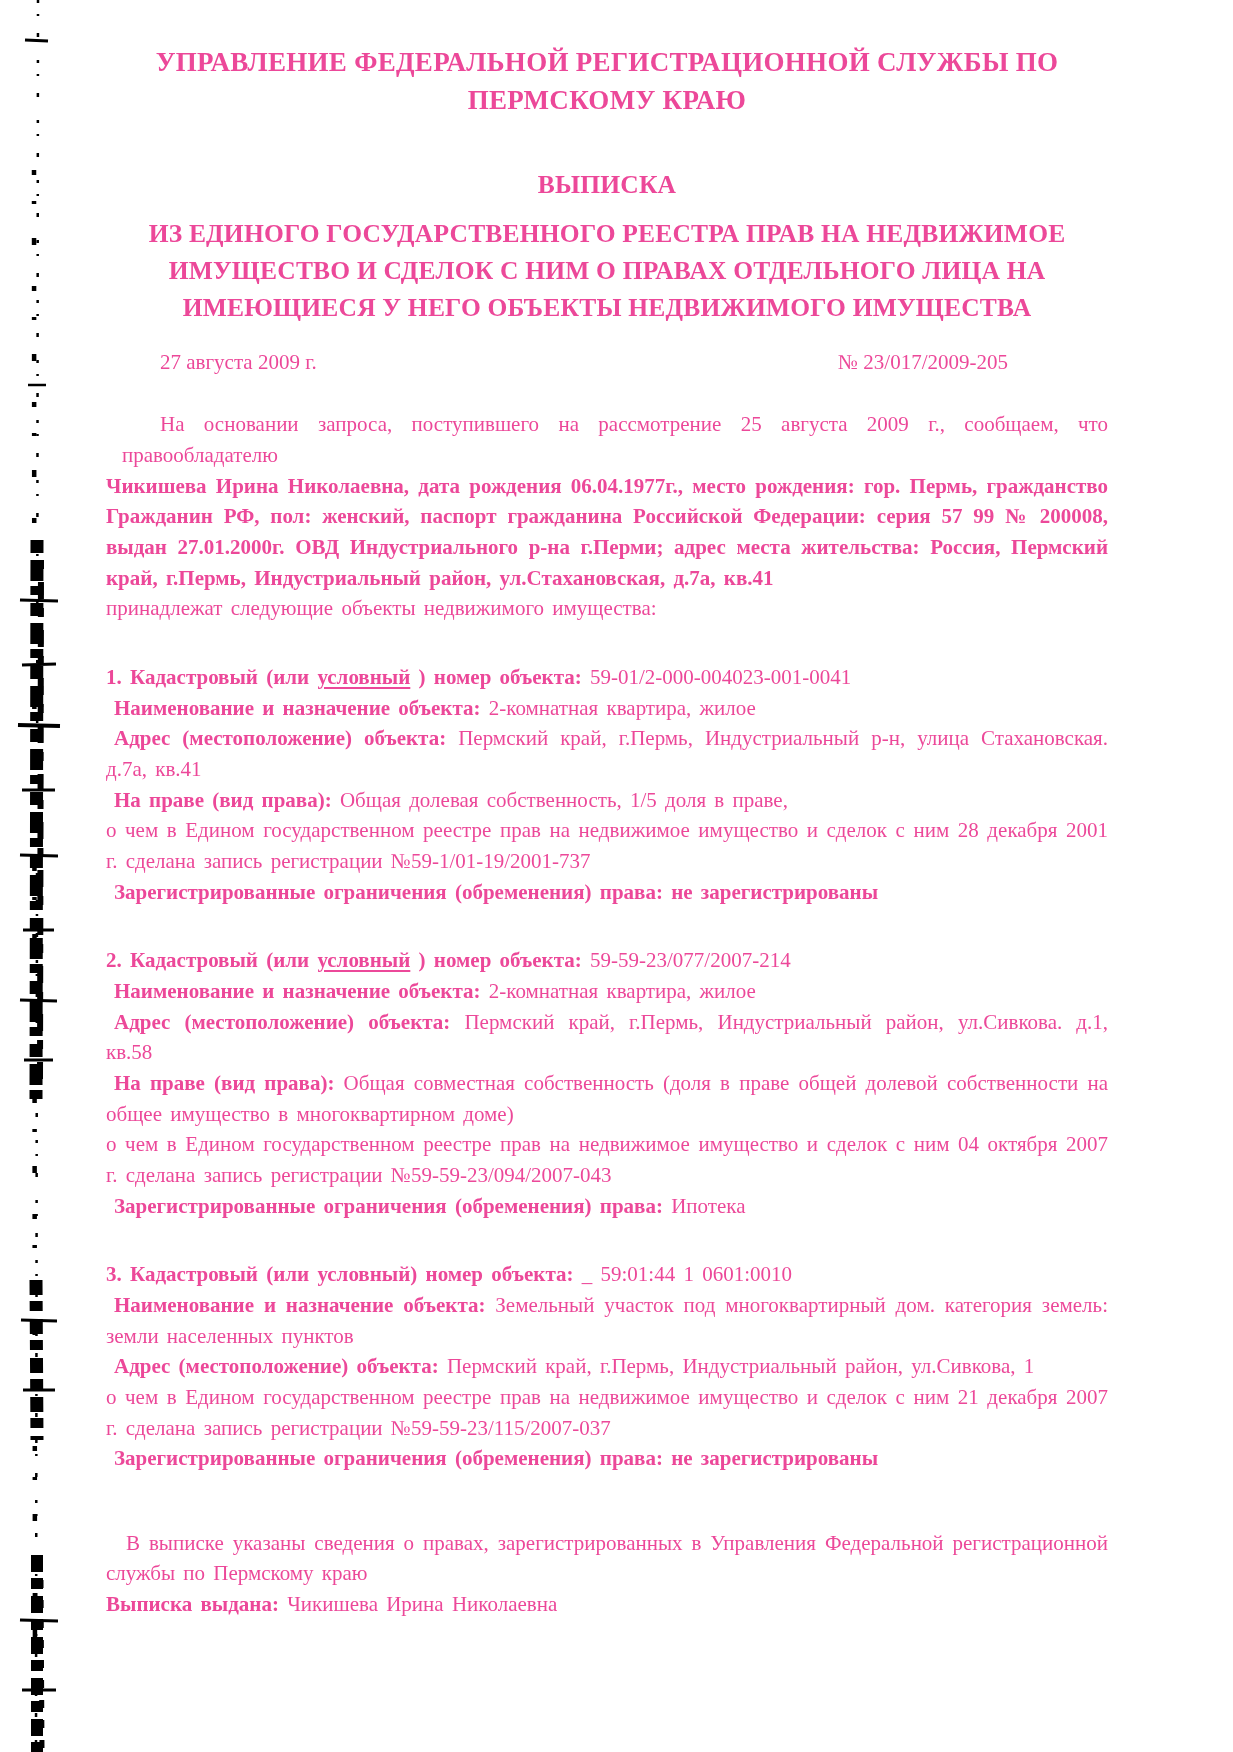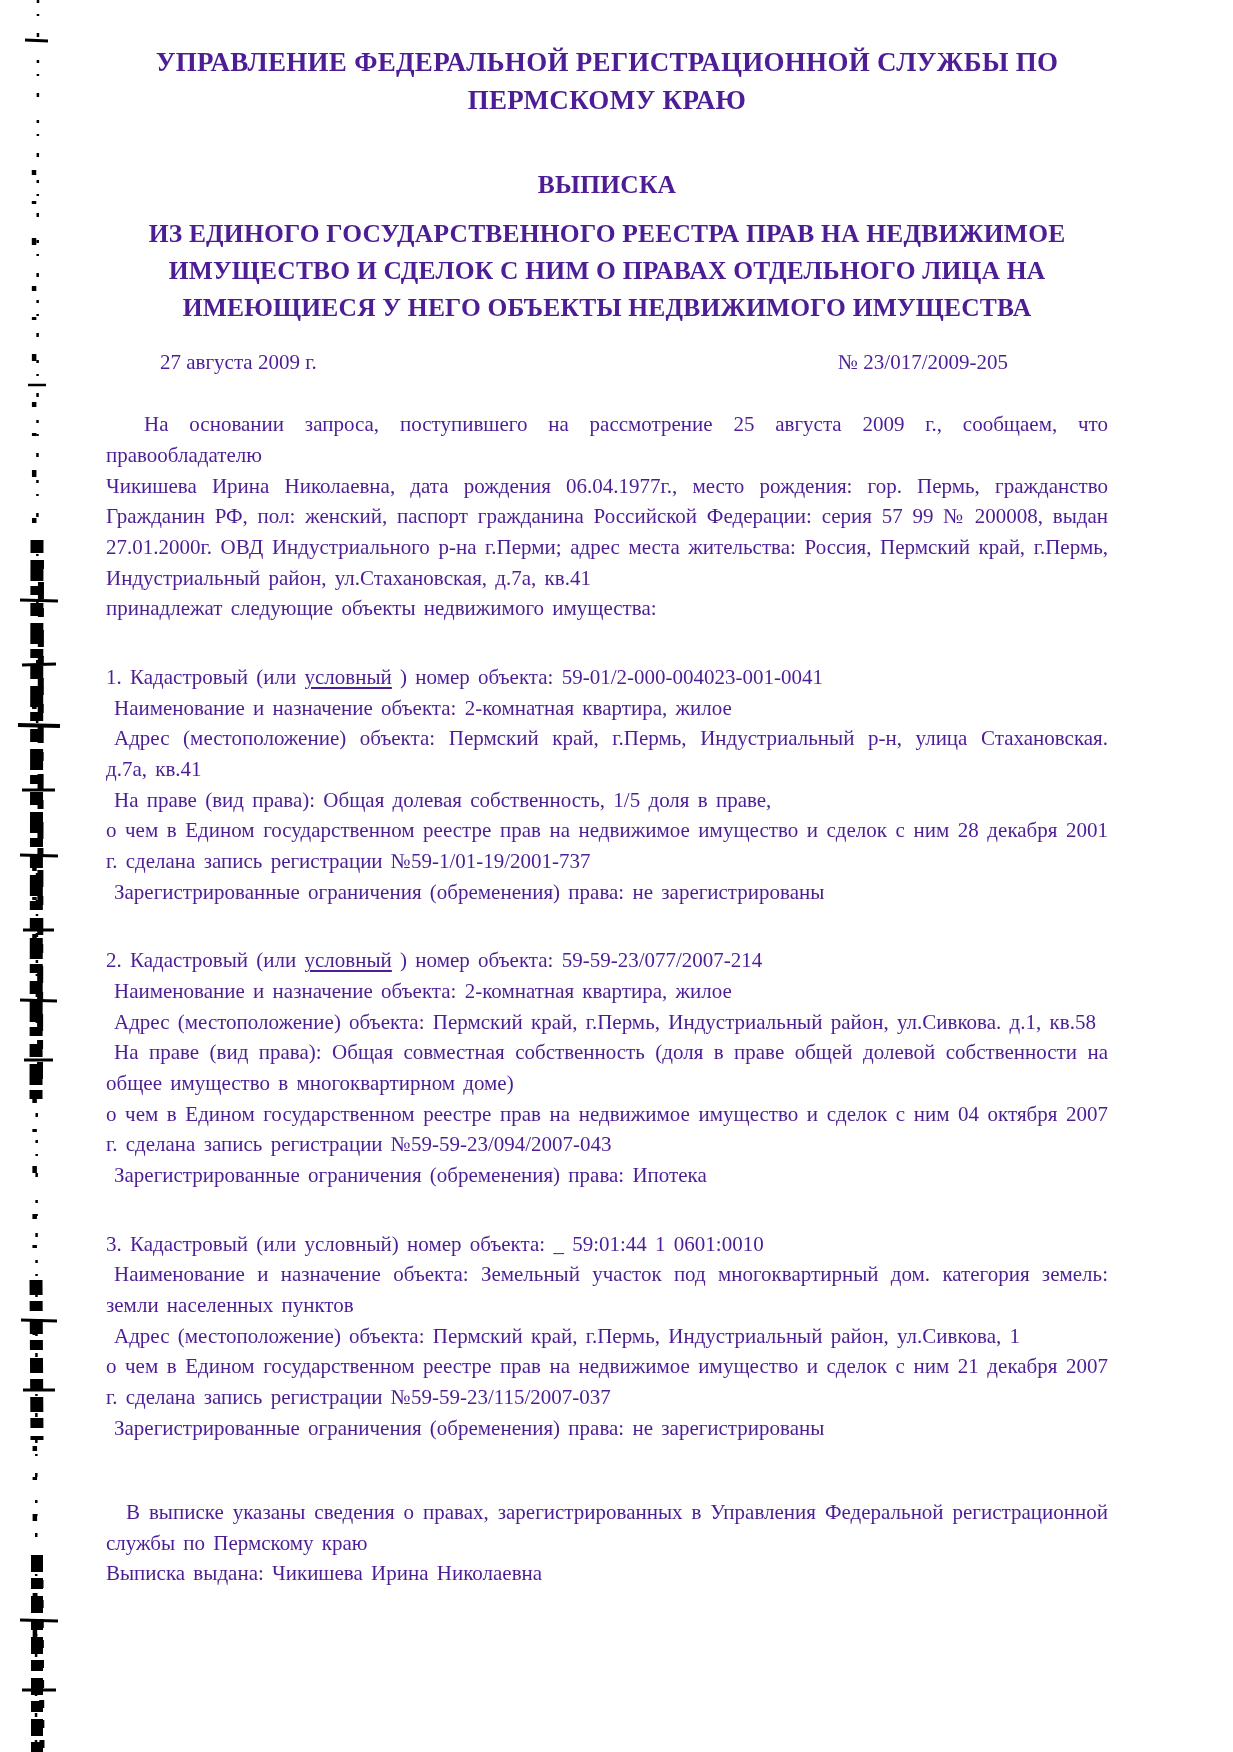--- a/index.html
+++ b/index.html
@@ -3,21 +3,21 @@
 <meta charset="utf-8">
 <style>
   html, body { margin: 0; padding: 0; background: #e8e8e8; }
   .page {
     position: relative;
     width: 1233px;
     height: 1752px;
     background: #ffffff;
     overflow: hidden;
     font-family: "Liberation Serif", "DejaVu Serif", serif;
-    color: #4c1d95;
+    color: #ec4899;
     margin: 0 auto;
   }
   .noise { position: absolute; left: 0; top: 0; z-index: 1; }
   .content { position: absolute; left: 106px; width: 1002px; top: 44px; z-index: 2; }
 
   .org {
     text-align: center;
     font-weight: 700;
     font-size: 27px;
     line-height: 1.4;
@@ -41,22 +41,22 @@
     align-items: flex-end;
   }
   .para {
     font-size: 21px;
     line-height: 1.46;
     text-align: justify;
     word-spacing: 3px;
     margin: 0;
   }
   .intro-block { margin-top: 34px; }
-  .p-indent { text-indent: 38px; }
-  .b { font-weight: 400; }
+  .p-indent { text-indent: 38px; margin-left: 16px; }
+  .b { font-weight: 700; }
   .u { text-decoration: underline; text-underline-offset: 3px; }
   .hang { text-indent: 8px; }
   .object { margin-top: 38px; }
   .footer { margin-top: 54px; }
   .f-note { text-indent: 20px; }
 </style>
 </head>
 <body>
 
 <div class="page">

